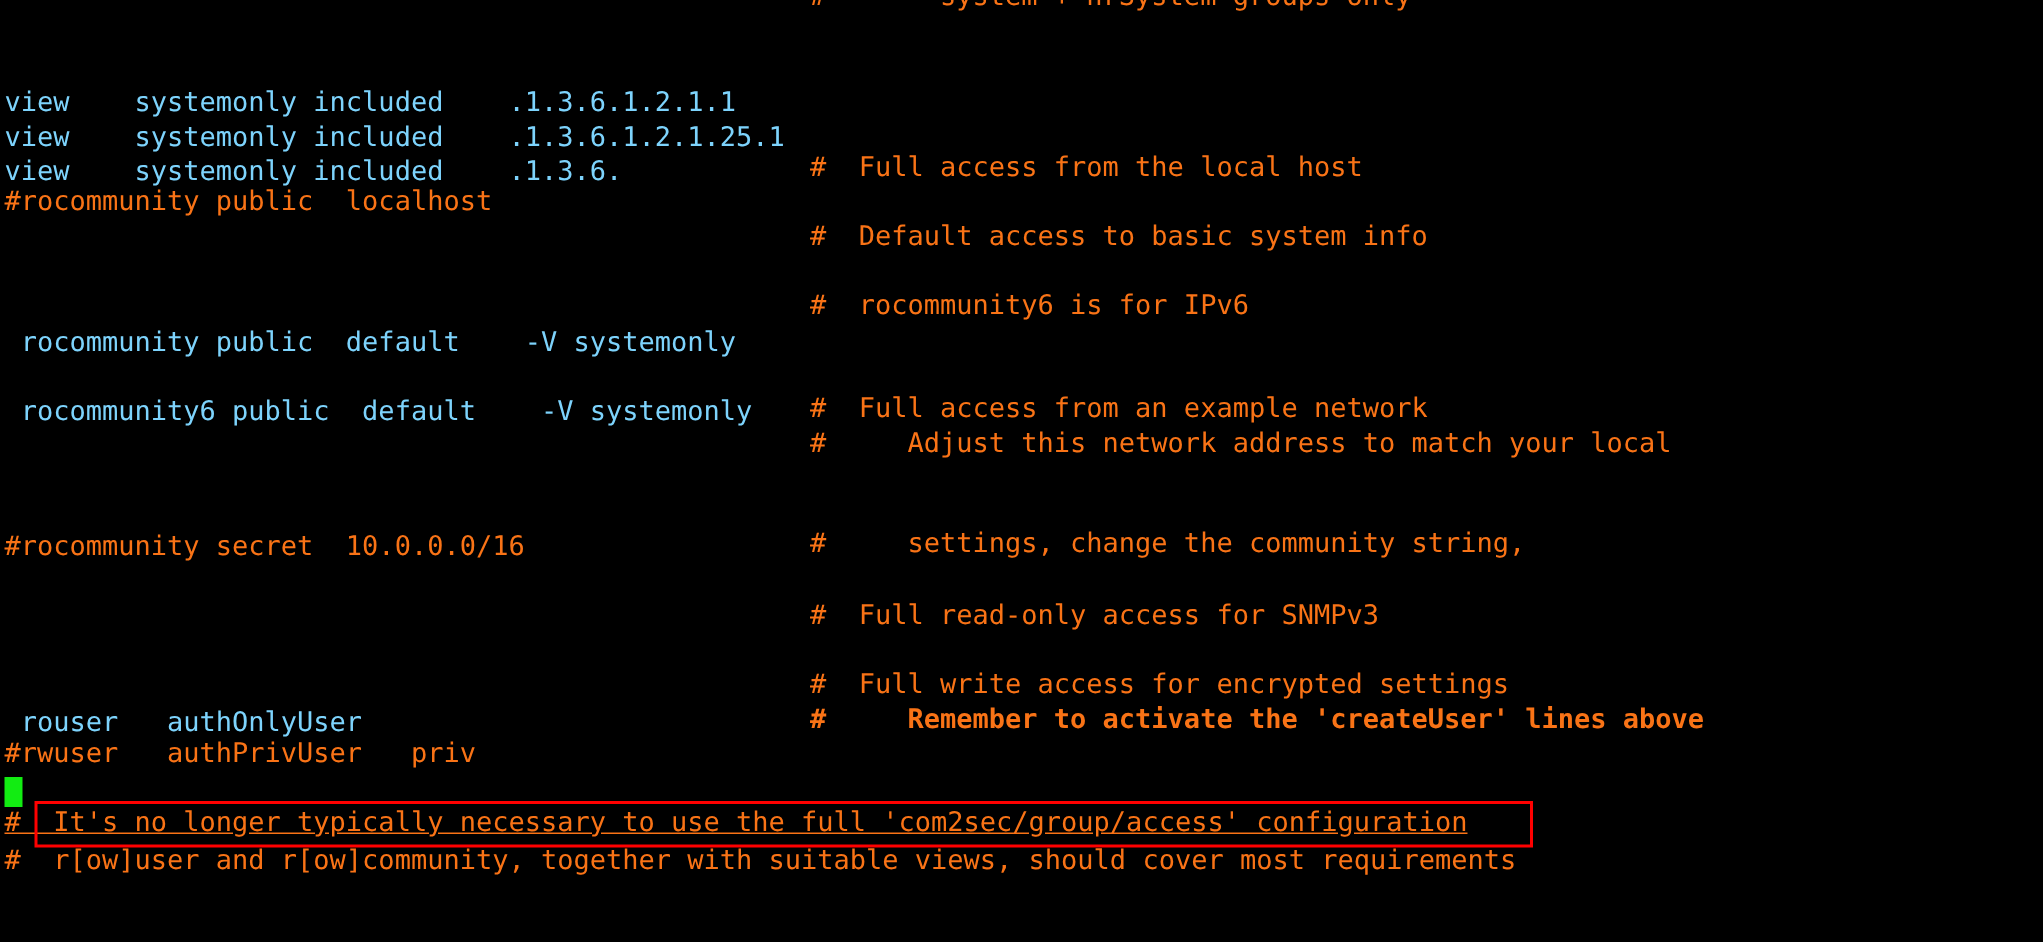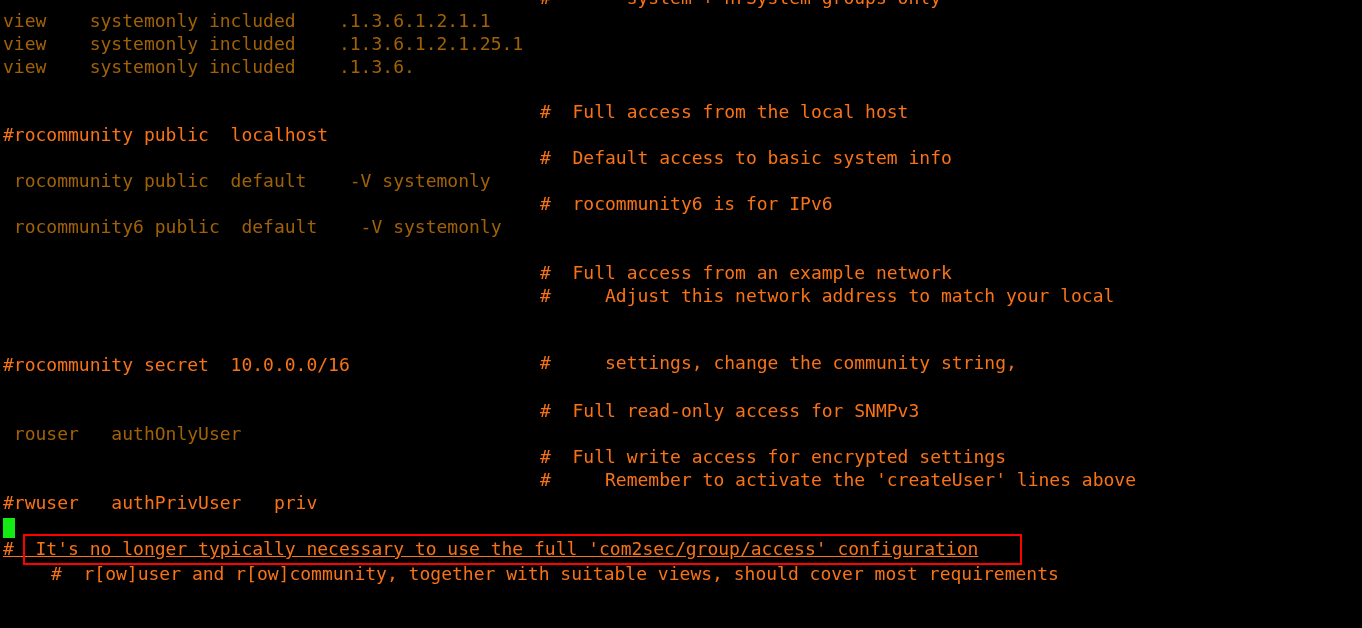--- a/index.html
+++ b/index.html
@@ -27,21 +27,21 @@
     top: 0;
     white-space: pre;
     font-family: "DejaVu Sans Mono", "Liberation Mono", monospace;
     font-size: 18px;
     line-height: 23px;
     letter-spacing: 0px;
     font-weight: 400;
   }
   .col-left  { left: 3px;   }
   .col-right { left: 540px; }
-  .fg-white   { color: #a16207; }
+  .fg-white   { color: #7dd3fc; margin-top: 48px; }
   .fg-comment { color: #f97316; }
 
   
   .clipped-top {
     top: -14px;
   }
 
   
   #cursor-block {
     position: absolute;
@@ -98,25 +98,25 @@
 
 
   <div class="line col-left fg-comment" style="top: 353px;">#rocommunity secret  10.0.0.0/16</div>
 
   <div class="line col-right fg-comment" style="top: 399px;">#  Full read-only access for SNMPv3</div>
 
   <div class="line col-left fg-white" style="top: 422px;"> rouser   authOnlyUser</div>
 
   <div class="line col-right fg-comment" style="top: 445px;">#  Full write access for encrypted settings</div>
 
-  <div class="line col-right fg-comment" style="top: 468px;">#     Remember to activate the 'createUser' lines above</div>
+  <div class="line col-right fg-comment" style="top: 468px; font-weight: bold;">#     Remember to activate the 'createUser' lines above</div>
 
   <div class="line col-left fg-comment" style="top: 491px;">#rwuser   authPrivUser   priv</div>
 
   <div id="cursor-block"></div>
 
   <div class="line col-left fg-comment" style="top: 537px; text-decoration: underline;">#  It's no longer typically necessary to use the full 'com2sec/group/access' configuration</div>
 
-  <div class="line col-left fg-comment" style="top: 562px; margin-left: 48px;">#  r[ow]user and r[ow]community, together with suitable views, should cover most requirements</div>
+  <div class="line col-left fg-comment" style="top: 562px;">#  r[ow]user and r[ow]community, together with suitable views, should cover most requirements</div>
 
   <div id="annotation-box"></div>
 
 </div>
 
 </body></html>

